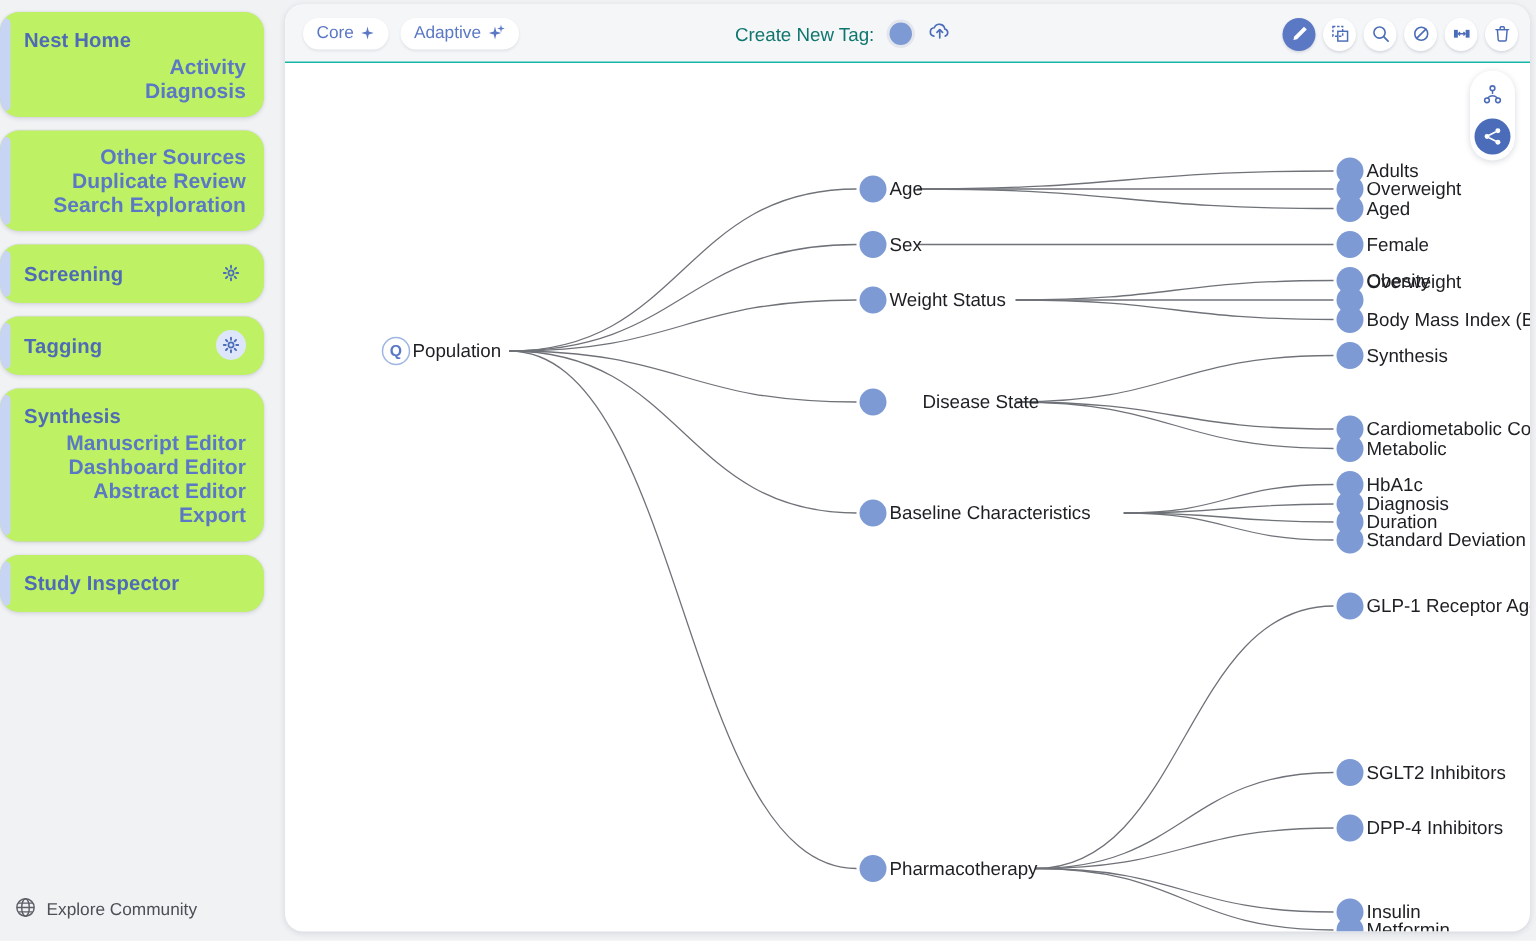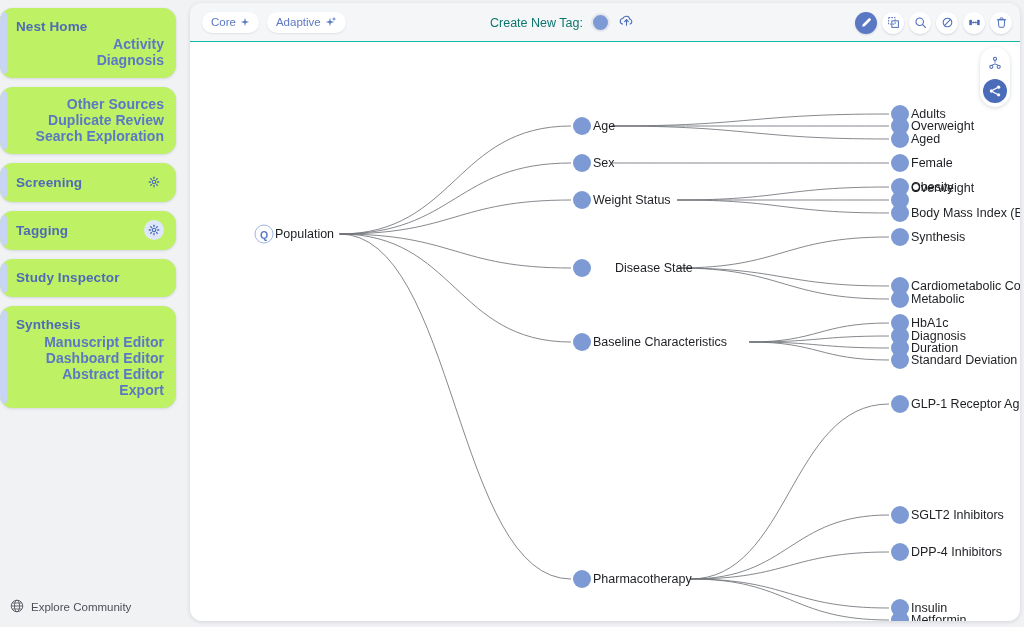--- a/index.html
+++ b/index.html
@@ -219,31 +219,31 @@
                   <line x1="11.3" y1="11.3" x2="12.5" y2="12.5"></line>
    <line x1="12.5" y1="3.5" x2="11.3" y2="4.7"></line>
                   <line x1="4.7" y1="11.3" x2="3.5" y2="12.5"></line>
   </g>
               </svg>
             </div>
           </div>
         </div>
         <div class="nav-card">
           <div class="nav-head-row">
-            <div class="nav-title">Study Inspector</div>
-          </div>
-        </div>
-        <div class="nav-card">
-          <div class="nav-head-row">
             <div class="nav-title">Synthesis</div>
           </div>
           <div class="nav-sub">Manuscript Editor</div>
           <div class="nav-sub">Dashboard Editor</div>
           <div class="nav-sub">Abstract Editor</div>
           <div class="nav-sub">Export</div>
+        </div>
+        <div class="nav-card">
+          <div class="nav-head-row">
+            <div class="nav-title">Study Inspector</div>
+          </div>
         </div>
       </div>
     <div class="explore">
       <span>
         <svg width="14" height="14" viewBox="0 0 16 16">
           <circle cx="8" cy="8" r="6.6" fill="none" stroke="#5c5f66" stroke-width="1.1"></circle>
           <ellipse cx="8" cy="8" rx="2.9" ry="6.6" fill="none" stroke="#5c5f66" stroke-width="1.1"></ellipse>
           <line x1="1.5" y1="8" x2="14.5" y2="8" stroke="#5c5f66" stroke-width="1.1"></line>
           <line x1="2.6" y1="4.6" x2="13.4" y2="4.6" stroke="#5c5f66" stroke-width="1"></line>
           <line x1="2.6" y1="11.4" x2="13.4" y2="11.4" stroke="#5c5f66" stroke-width="1"></line>

